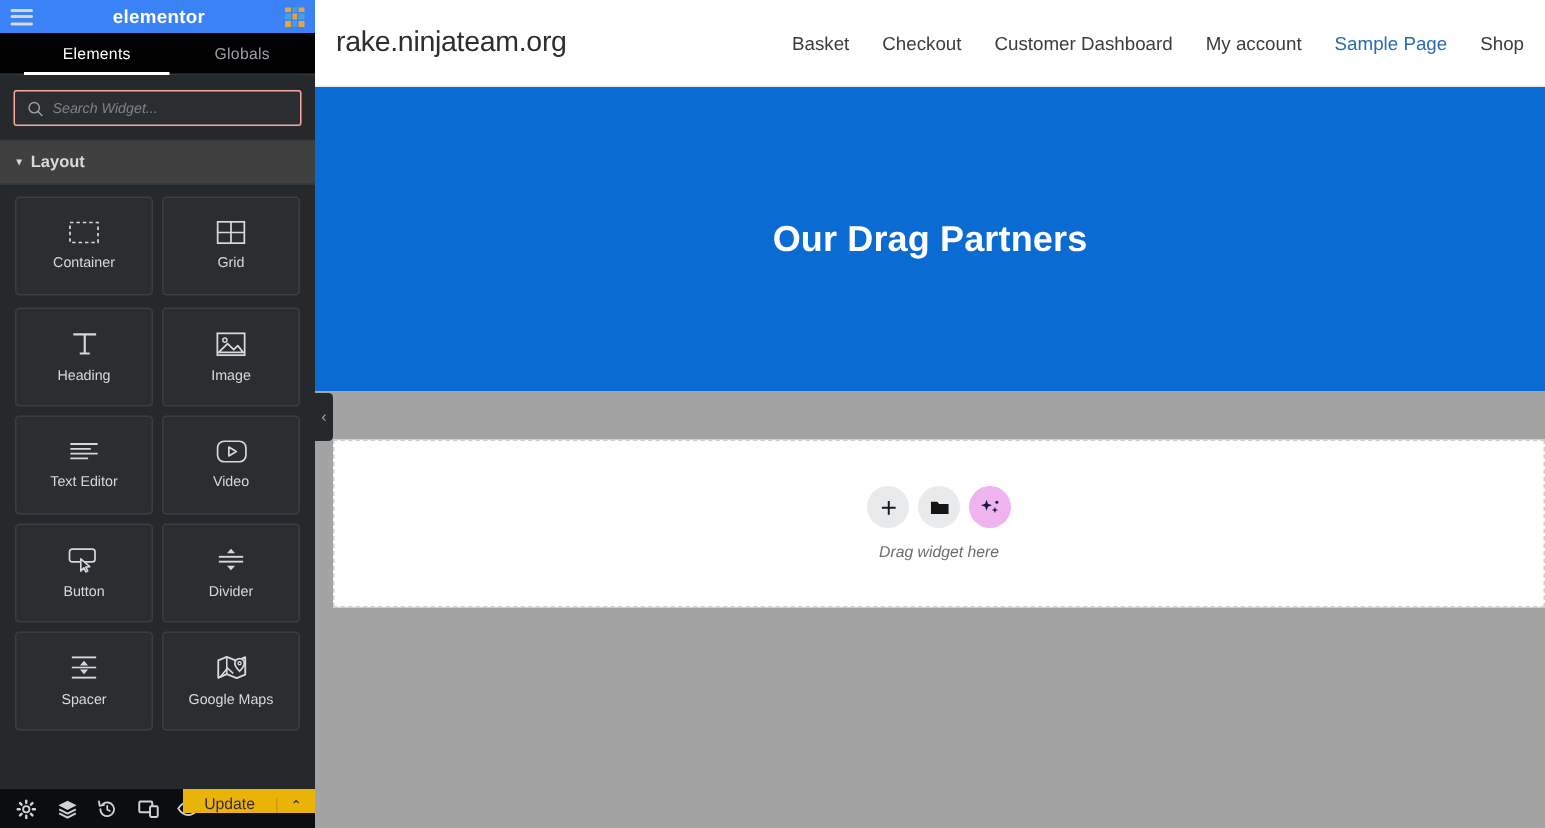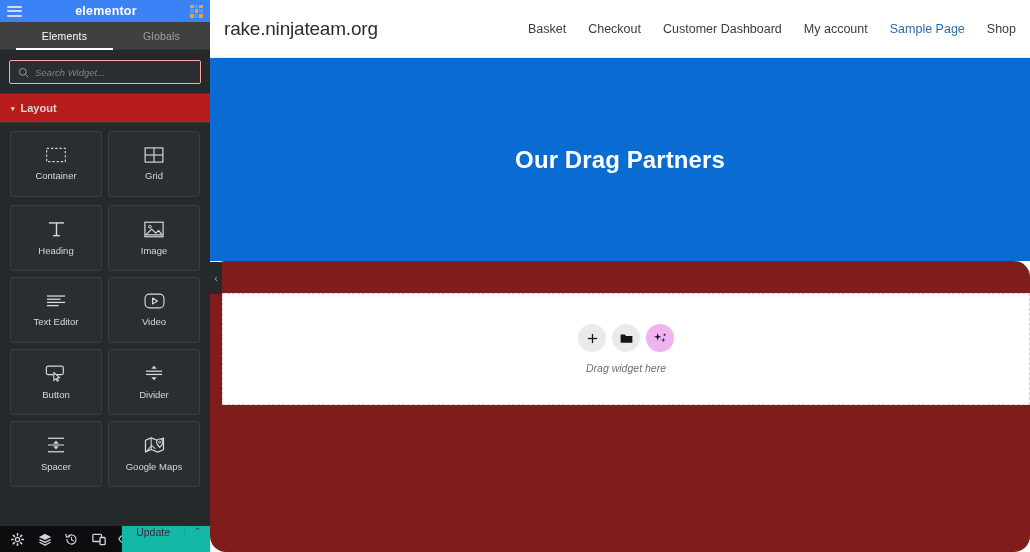--- a/index.html
+++ b/index.html
@@ -31,21 +31,21 @@
     letter-spacing: .2px; line-height: 1;
   }
   .apps-grid { display: grid; grid-template-columns: repeat(3,1fr); grid-template-rows: repeat(3,1fr);
     gap: 1.2px; width: 13px; height: 13px; cursor: pointer; }
   .apps-grid i { background: #c9ccd1; display: block; }
   .apps-grid i.o { background: #e6a43c; }
   .apps-grid i.b { background: #4a9fe0; }
 
   .panel-tabs {
     height: 28px; flex: 0 0 28px;
-    display: flex; background: #404040;
+    display: flex; background: #000000;
     border-bottom: 1px solid #33383d;
     padding-left: 16px;
   }
   .panel-tab {
     flex: 1; display: flex; align-items: center; justify-content: center;
     font-size: 10.5px; color: #9aa0a6; cursor: pointer;
     position: relative; letter-spacing: .2px;
   }
   .panel-tab.active { color: #ffffff; }
   .panel-tab.active:after {
@@ -65,21 +65,21 @@
     color: #9aa0a6; font-size: 9.5px; font-style: italic;
     font-family: "Liberation Sans", sans-serif; width: 100%;
   }
   .search-input::placeholder { color: #7c8287; font-style: italic; }
 
   .widgets-scroll { flex: 1 1 auto; overflow: hidden; background: #26292c; }
   .cat-header {
     height: 30px; display: flex; align-items: center; gap: 6px;
     padding: 0 11px; color: #d5d8dc; font-size: 11px; font-weight: bold;
     border-top: 1px solid #33383d; border-bottom: 1px solid #33383d;
-    background: #b91c1c; cursor: pointer;
+    background: #404040; cursor: pointer;
   }
   .cat-header .caret { font-size: 7px; color: #d5d8dc; line-height: 1; }
   .widget-grid {
     display: grid; grid-template-columns: 1fr 1fr; gap: 6px;
     padding: 8px 10px 0 10px;
   }
   .widget-tile {
     height: 66px; border: 1px solid #3a3e42; border-radius: 3px;
     background: #2b2e31; display: flex; flex-direction: column;
     align-items: center; justify-content: center; gap: 7px; cursor: pointer;
@@ -100,22 +100,22 @@
   .panel-footer {
     height: 26px; flex: 0 0 26px; background: #0c0d0e;
     display: flex; align-items: center; position: relative;
   }
   .footer-icons { display: flex; align-items: center; gap: 0; padding-left: 4px; }
   .footer-icon {
     width: 27px; height: 26px; display: flex; align-items: center; justify-content: center;
     cursor: pointer;
   }
   .update-group {
-    position: absolute; right: 0; top: 0; height: 26px;
-    display: flex; align-items: flex-start; background: #14b8a6;
+    position: absolute; right: 0; top: 0; height: 16px;
+    display: flex; align-items: flex-end; background: #eab308;
   }
   .update-btn {
     display: flex; align-items: center; justify-content: center;
     padding: 0 14px; color: #3a2a3a; font-size: 10.5px; cursor: pointer;
   }
   .update-caret {
     width: 26px; display: flex; align-items: center; justify-content: center;
     color: #3a2a3a; font-size: 9px; cursor: pointer;
     border-left: 1px solid rgba(90,50,90,.18);
   }
@@ -136,21 +136,21 @@
   .nav-link.active { color: #2b6cb0; }
 
   .hero-banner {
     height: 203px; background: #0a6bd3;
     display: flex; align-items: center; justify-content: center;
   }
   .hero-title {
     color: #ffffff; font-size: 24px; font-weight: bold; letter-spacing: .1px;
   }
 
-  .canvas-body { background: #7f1d1d; padding: 32px 0 0 0; position: relative; height: 291px; border-radius: 16px; }
+  .canvas-body { background: #a3a3a3; padding: 32px 0 0 0; position: relative; height: 291px; }
   .drop-zone {
     margin: 0 0 0 12px; height: 112px;
     border: 1px dashed #cfcfcf;
     display: flex; flex-direction: column;
     align-items: center; justify-content: center; gap: 10px;
     background: #ffffff;
   }
   .drop-actions { display: flex; align-items: center; gap: 6px; }
   .circle-btn {
     width: 28px; height: 28px; border-radius: 50%;

